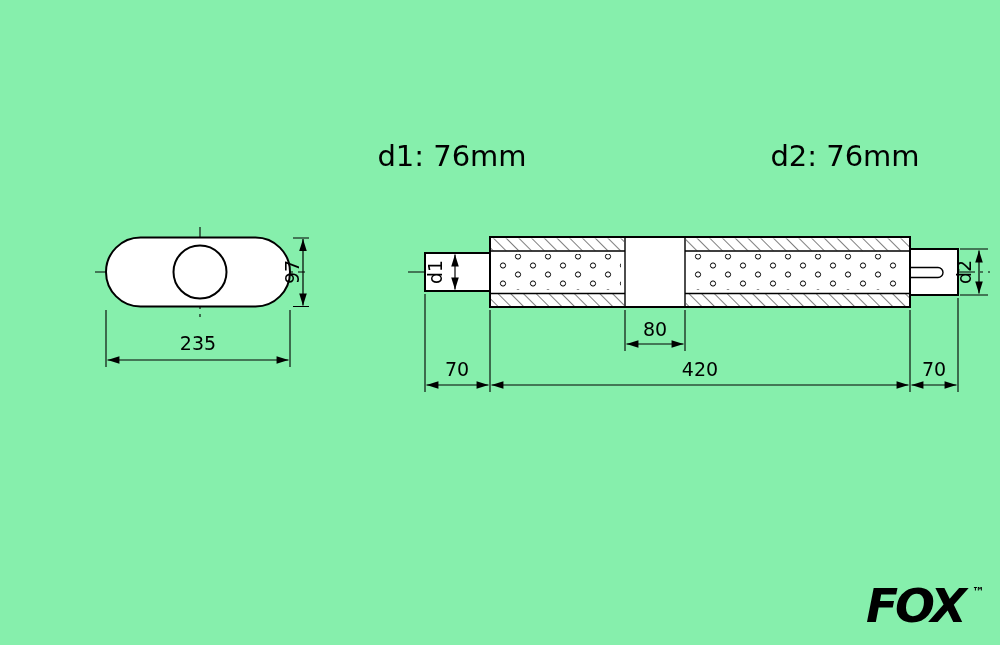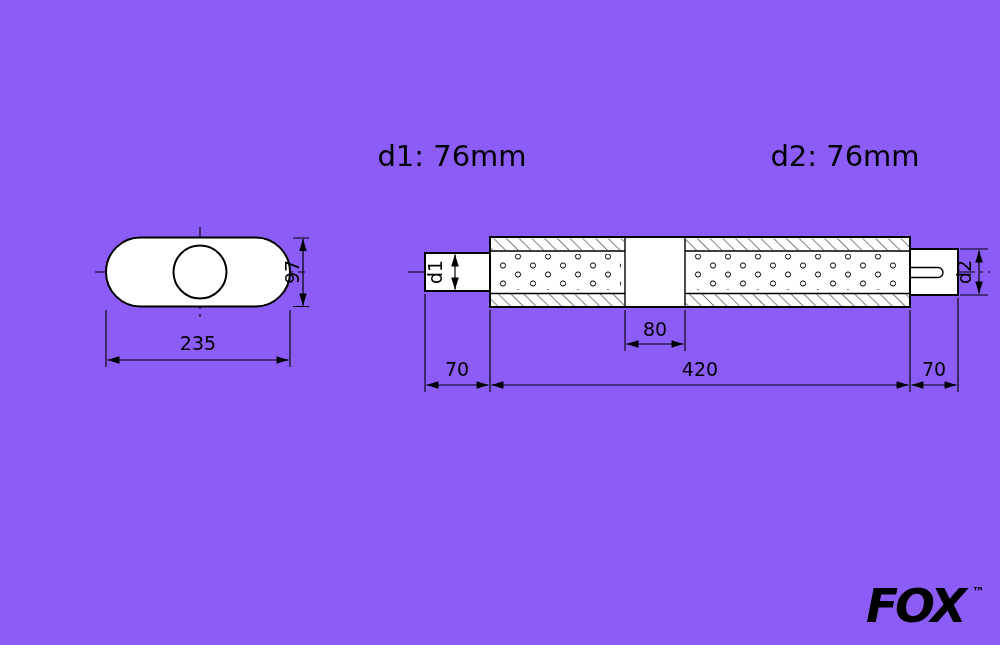--- a/index.html
+++ b/index.html
@@ -1,16 +1,16 @@
 <!DOCTYPE html>
 <html><head>
 <meta charset="utf-8">
 <style>
   html,body{margin:0;padding:0;background:#ffffff;}
-  .stage{position:relative;width:1000px;height:645px;background:#8b5cf6;overflow:hidden;}
+  .stage{position:relative;width:1000px;height:645px;background:#86efac;overflow:hidden;}
   .stage svg{position:absolute;left:0;top:0;}
   .outline{fill:#ffffff;stroke:#000000;stroke-width:2;}
   .thin{stroke:#000000;stroke-width:1.4;fill:none;}
   .center{stroke:#000000;stroke-width:1.1;fill:none;stroke-dasharray:16 5 3 5;}
   .ext{stroke:#000000;stroke-width:1.1;fill:none;}
   .dim{stroke:#000000;stroke-width:1.2;fill:none;marker-start:url(#arrow);marker-end:url(#arrow);}
   .dim-text{font:19px "DejaVu Sans","Liberation Sans",sans-serif;fill:#000000;}
   .spec-text{font:29px "DejaVu Sans","Liberation Sans",sans-serif;fill:#000000;}
   .mid{text-anchor:middle;}
   .logo-text{font:italic 700 47px "DejaVu Sans","Liberation Sans",sans-serif;fill:#000000;letter-spacing:-3px;}

